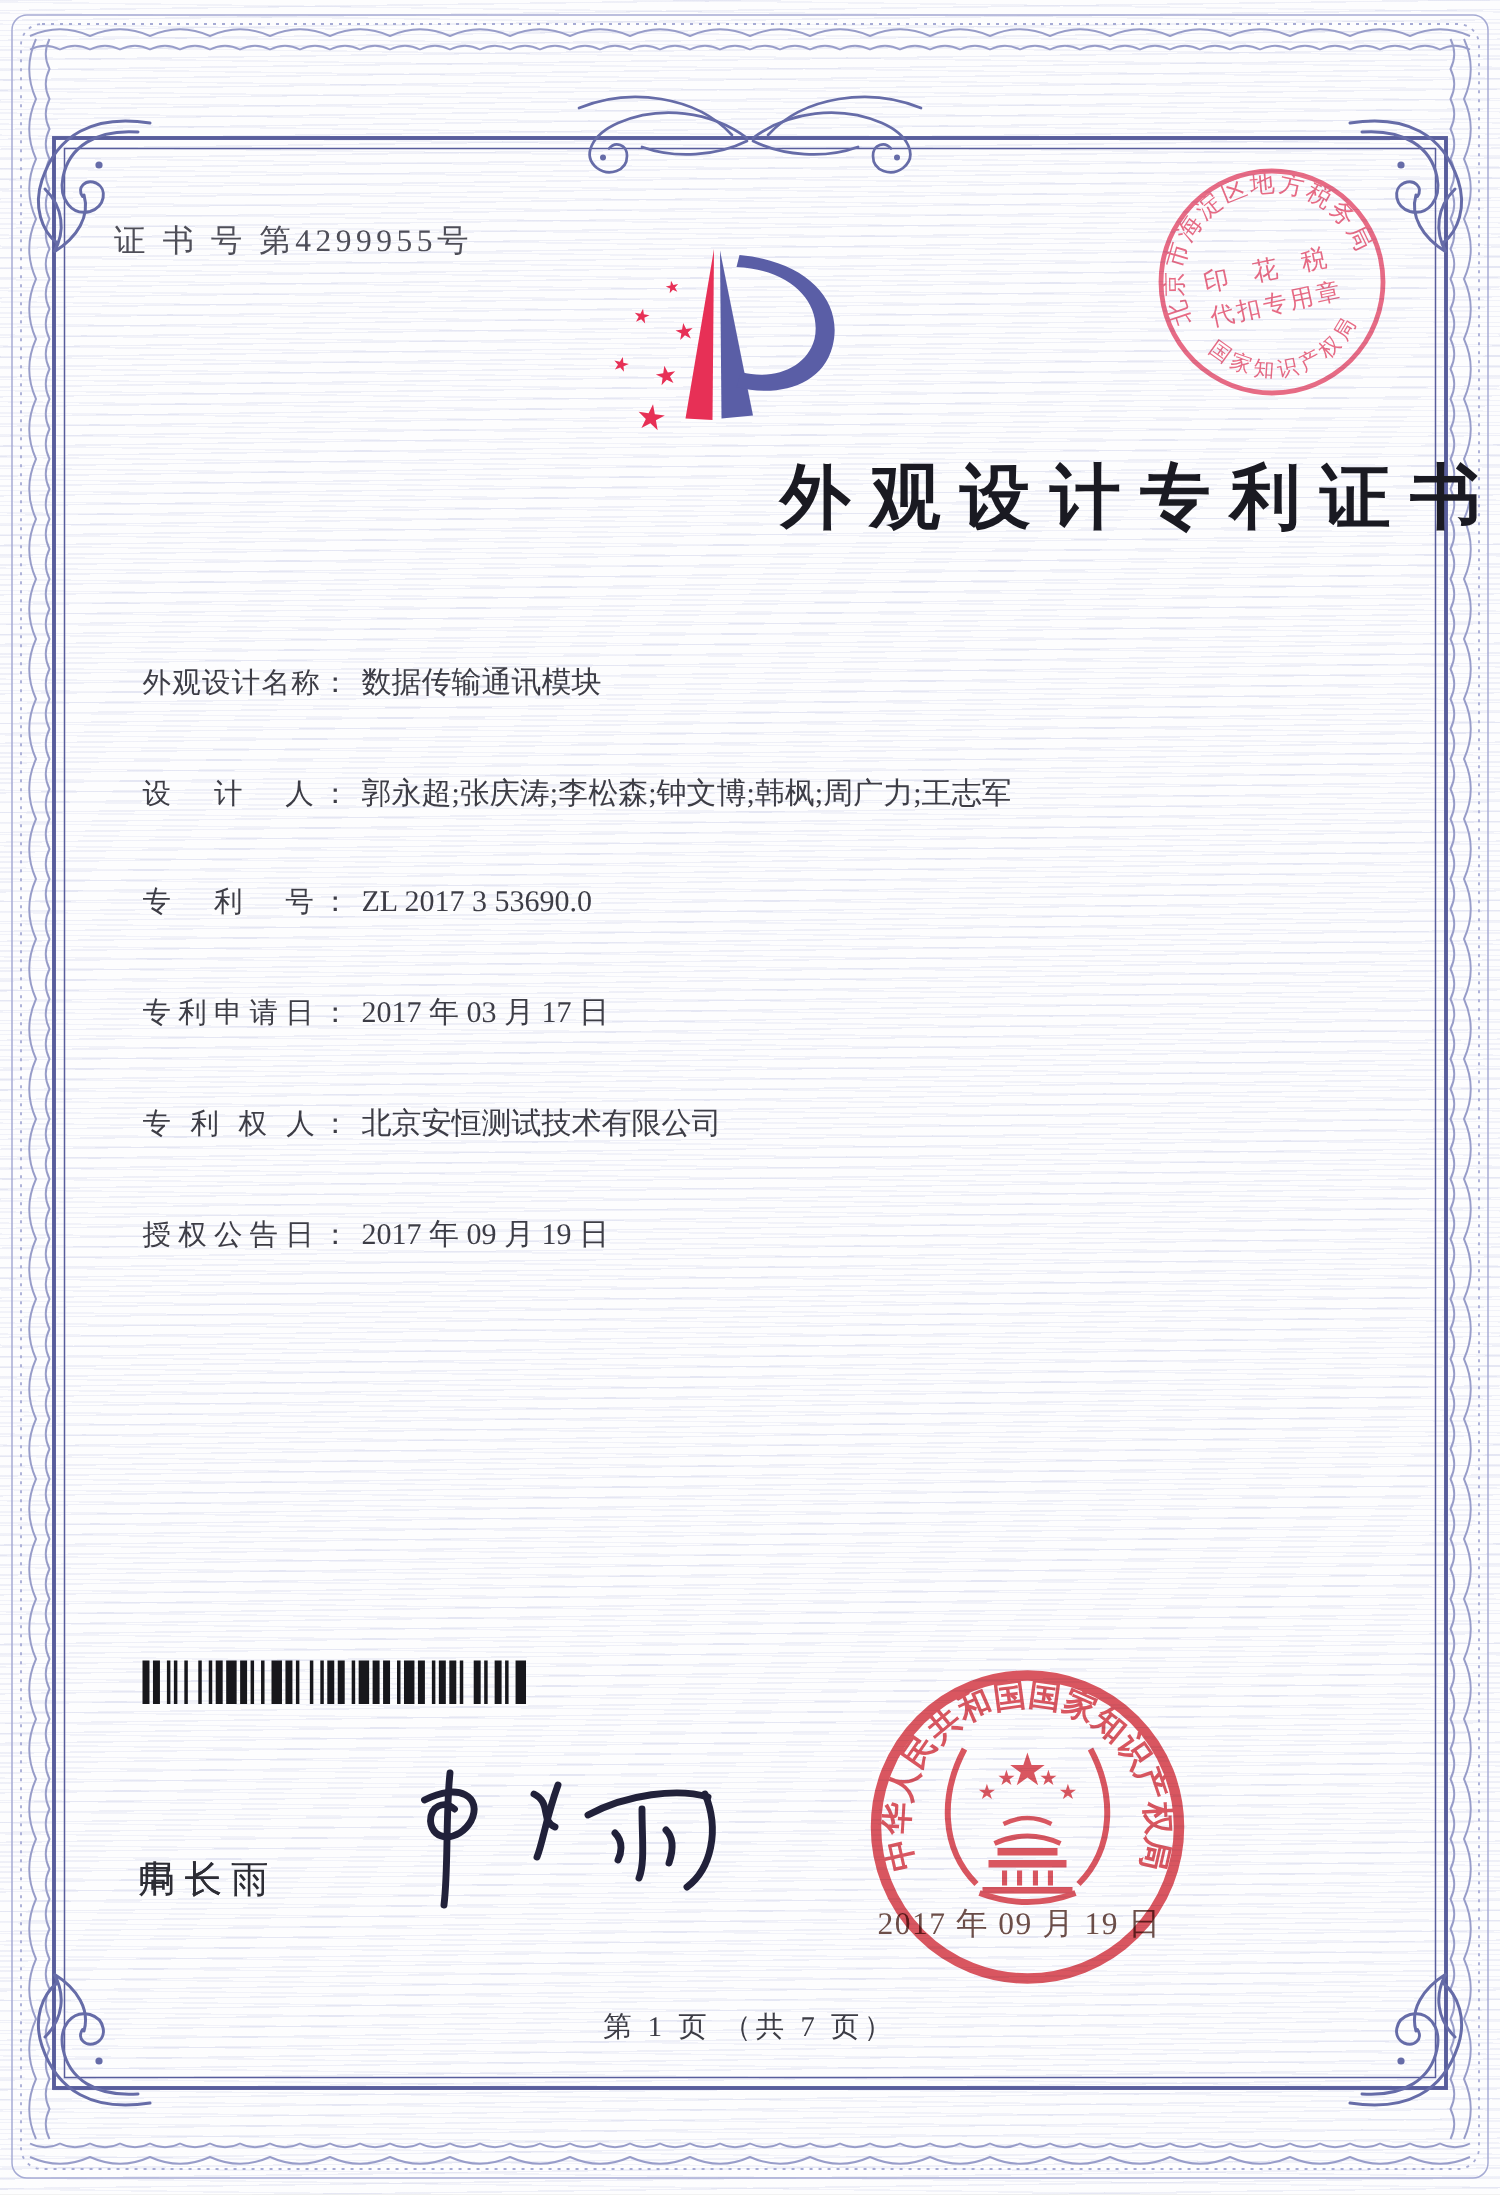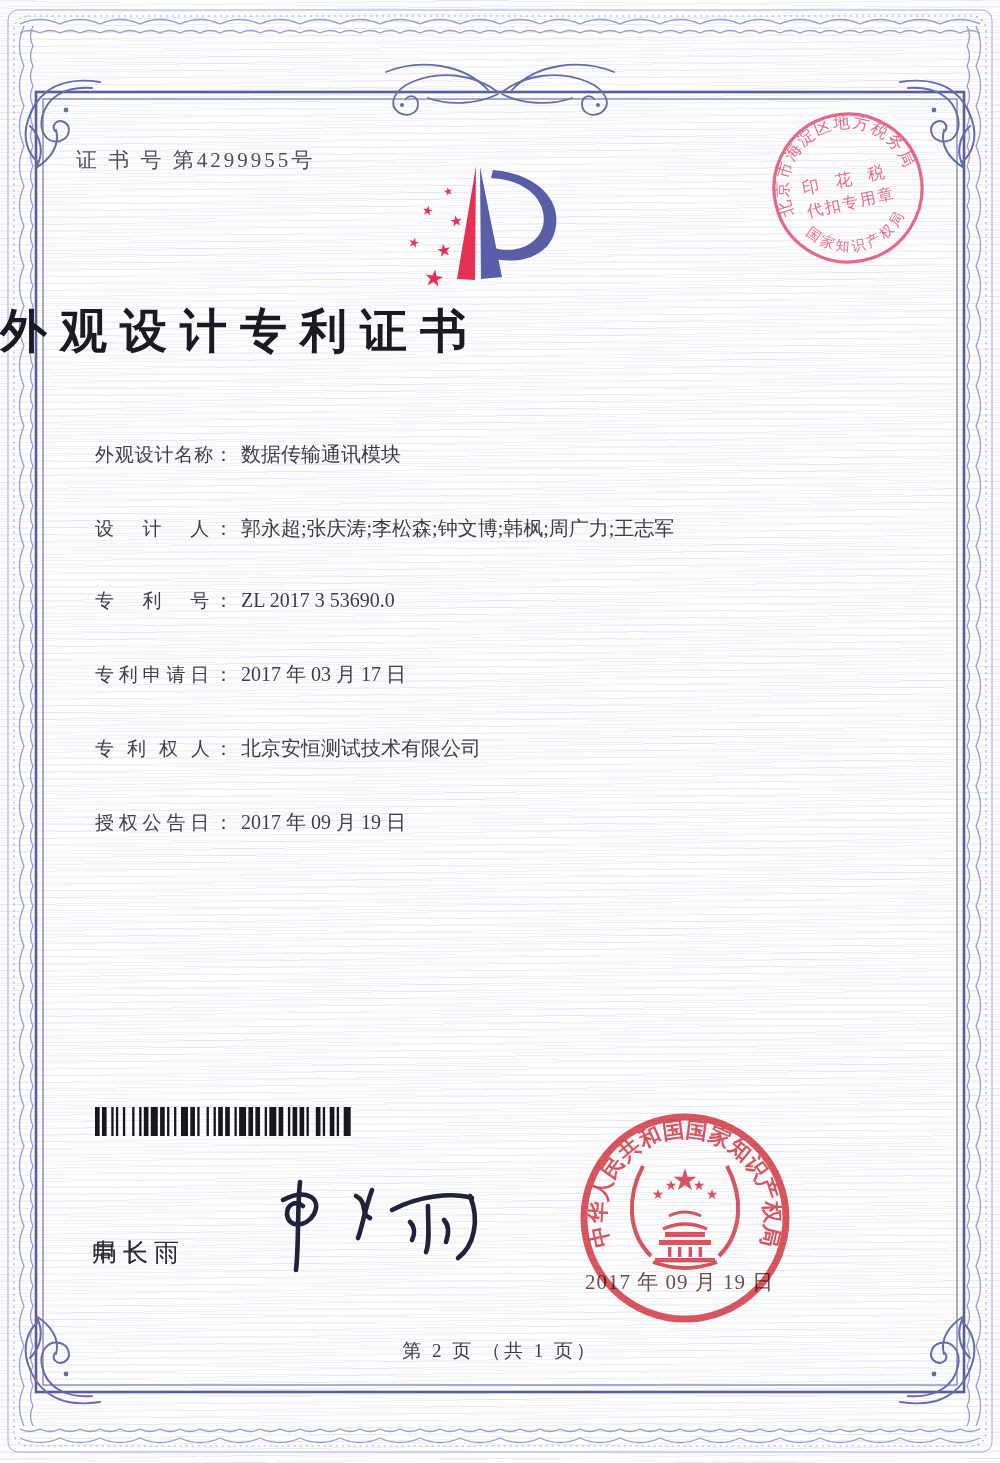--- a/index.html
+++ b/index.html
@@ -7,21 +7,21 @@
     font-family:"Liberation Serif","DejaVu Serif",serif;color:#35353c;
     background:
       repeating-linear-gradient(179.2deg, rgba(142,150,205,0.13) 0 1px, rgba(255,255,255,0) 1px 6.6px),
       repeating-linear-gradient(180.8deg, rgba(142,150,205,0.10) 0 1px, rgba(255,255,255,0) 1px 7.4px),
       #fdfdfe;}
   svg{position:absolute;overflow:visible;}
   .frame{left:0;top:0;width:1000px;height:1463px;}
   .cert-no{position:absolute;left:76px;top:146px;font-size:21px;letter-spacing:3px;color:#4e4e58;}
   .logo{left:385px;top:150px;width:240px;height:158px;}
   .stamp{left:763px;top:103px;width:170px;height:170px;mix-blend-mode:multiply;}
-  .title{position:absolute;left:0;top:300px;width:100%;margin:0;text-align:left;
+  .title{position:absolute;left:0;top:300px;width:100%;margin:0;text-align:right;
     font-size:47px;font-weight:700;letter-spacing:13px;color:#1a1a22;}
   .frow{position:absolute;left:95px;white-space:nowrap;font-size:20px;color:#3d3d46;}
   .flabel{display:inline-block;width:138px;font-size:19px;text-align:justify;text-align-last:justify;text-justify:inter-character;vertical-align:baseline;}
   .fvalue{margin-left:8px;}
   .paras{position:absolute;left:78px;top:854px;width:846px;font-size:20px;line-height:33px;
     text-align:justify;color:#36363e;}
   .paras p{margin:0;text-indent:2em;}
   .barcode{left:95px;top:1107px;width:258px;height:29px;}
   .sig-title,.sig-name{position:absolute;left:92px;font-family:"Liberation Sans","DejaVu Sans",sans-serif;
     font-size:25px;letter-spacing:6px;color:#2d2d35;font-weight:500;}
@@ -209,15 +209,15 @@
       <g stroke="#d8454f" stroke-width="4" fill="none">
         <path d="M78,68 C62,98 62,134 86,158"></path>
         <path d="M162,68 C178,98 178,134 154,158"></path>
         <path d="M88,164 Q120,176 152,164"></path>
       </g>
     </g>
   </svg>
 
   <div class="seal-date">2017 年 09 月 19 日</div>
 
-  <div class="footer">第 2 页 （共 1 页）</div>
+  <div class="footer">第 1 页 （共 7 页）</div>
 
 </div>
 
 </body></html>

